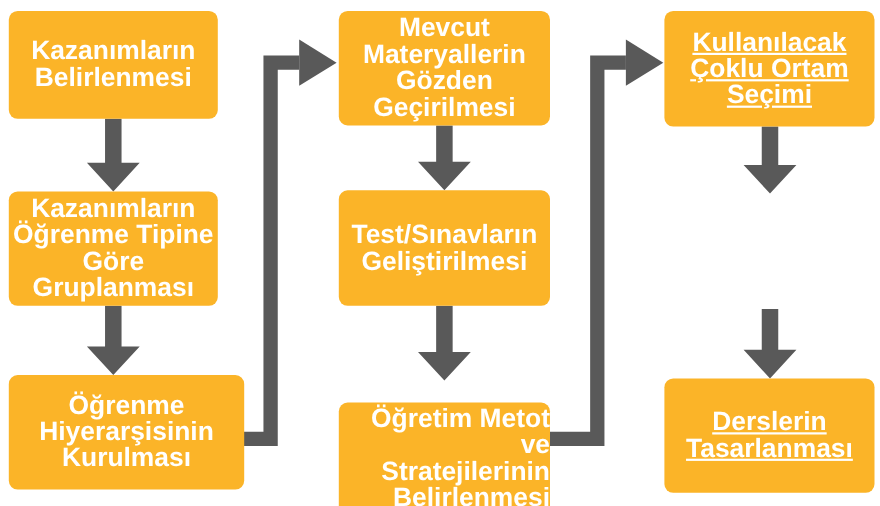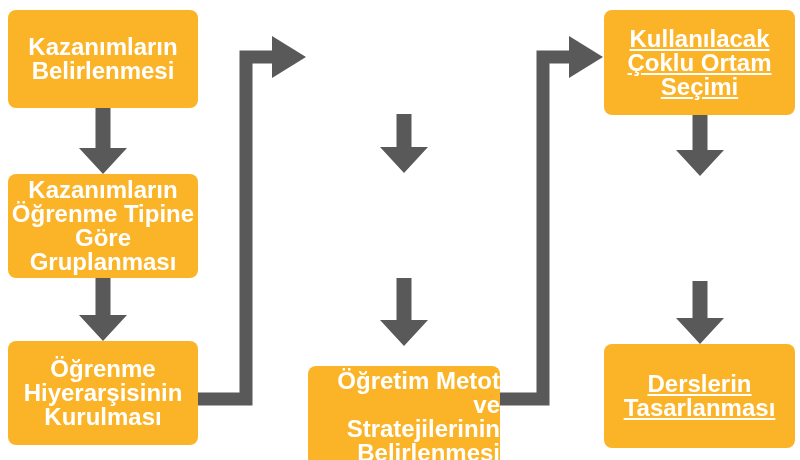--- a/index.html
+++ b/index.html
@@ -43,21 +43,21 @@
     line-height: 24px;
     display: flex;
     align-items: center;
     justify-content: center;
     text-align: center;
     white-space: pre-line;
   }
   
   .n1 { left: 8px;   top: 10px;  width: 190px; height: 98px;  }
   .n2 { left: 8px;   top: 174px; width: 190px; height: 104px; }
-  .n3 { left: 8px;   top: 341px; width: 190px; height: 104px; }
+  .n3 { left: 8px;   top: 341px; width: 214px; height: 104px; }
   
   .n4 { left: 308px; top: 10px;  width: 192px; height: 104px; }
   .n5 { left: 308px; top: 173px; width: 192px; height: 105px; }
   .n6 { left: 308px; top: 366px; width: 192px; height: 102px; text-align: right; }
   
   .n7 { left: 604px; top: 10px;  width: 191px; height: 105px; text-decoration: underline; }
   .n8 { left: 604px; top: 176px; width: 191px; height: 104px; }
   .n9 { left: 604px; top: 344px; width: 191px; height: 104px; text-decoration: underline; }
 </style>
 </head>
@@ -100,20 +100,25 @@
   </svg>
 
   <div class="node n1">Kazanımların
 Belirlenmesi</div>
   <div class="node n2">Kazanımların
 Öğrenme Tipine
 Göre Gruplanması</div>
   <div class="node n3">Öğrenme
 Hiyerarşisinin
 Kurulması</div>
+  <div class="node n4">Mevcut
+Materyallerin
+Gözden Geçirilmesi</div>
+  <div class="node n5">Test/Sınavların
+Geliştirilmesi</div>
   <div class="node n6">Öğretim Metot ve
 Stratejilerinin
 Belirlenmesi</div>
   <div class="node n7">Kullanılacak
 Çoklu Ortam
 Seçimi</div>
   <div class="node n9">Derslerin
 Tasarlanması</div>
 
 </div>

